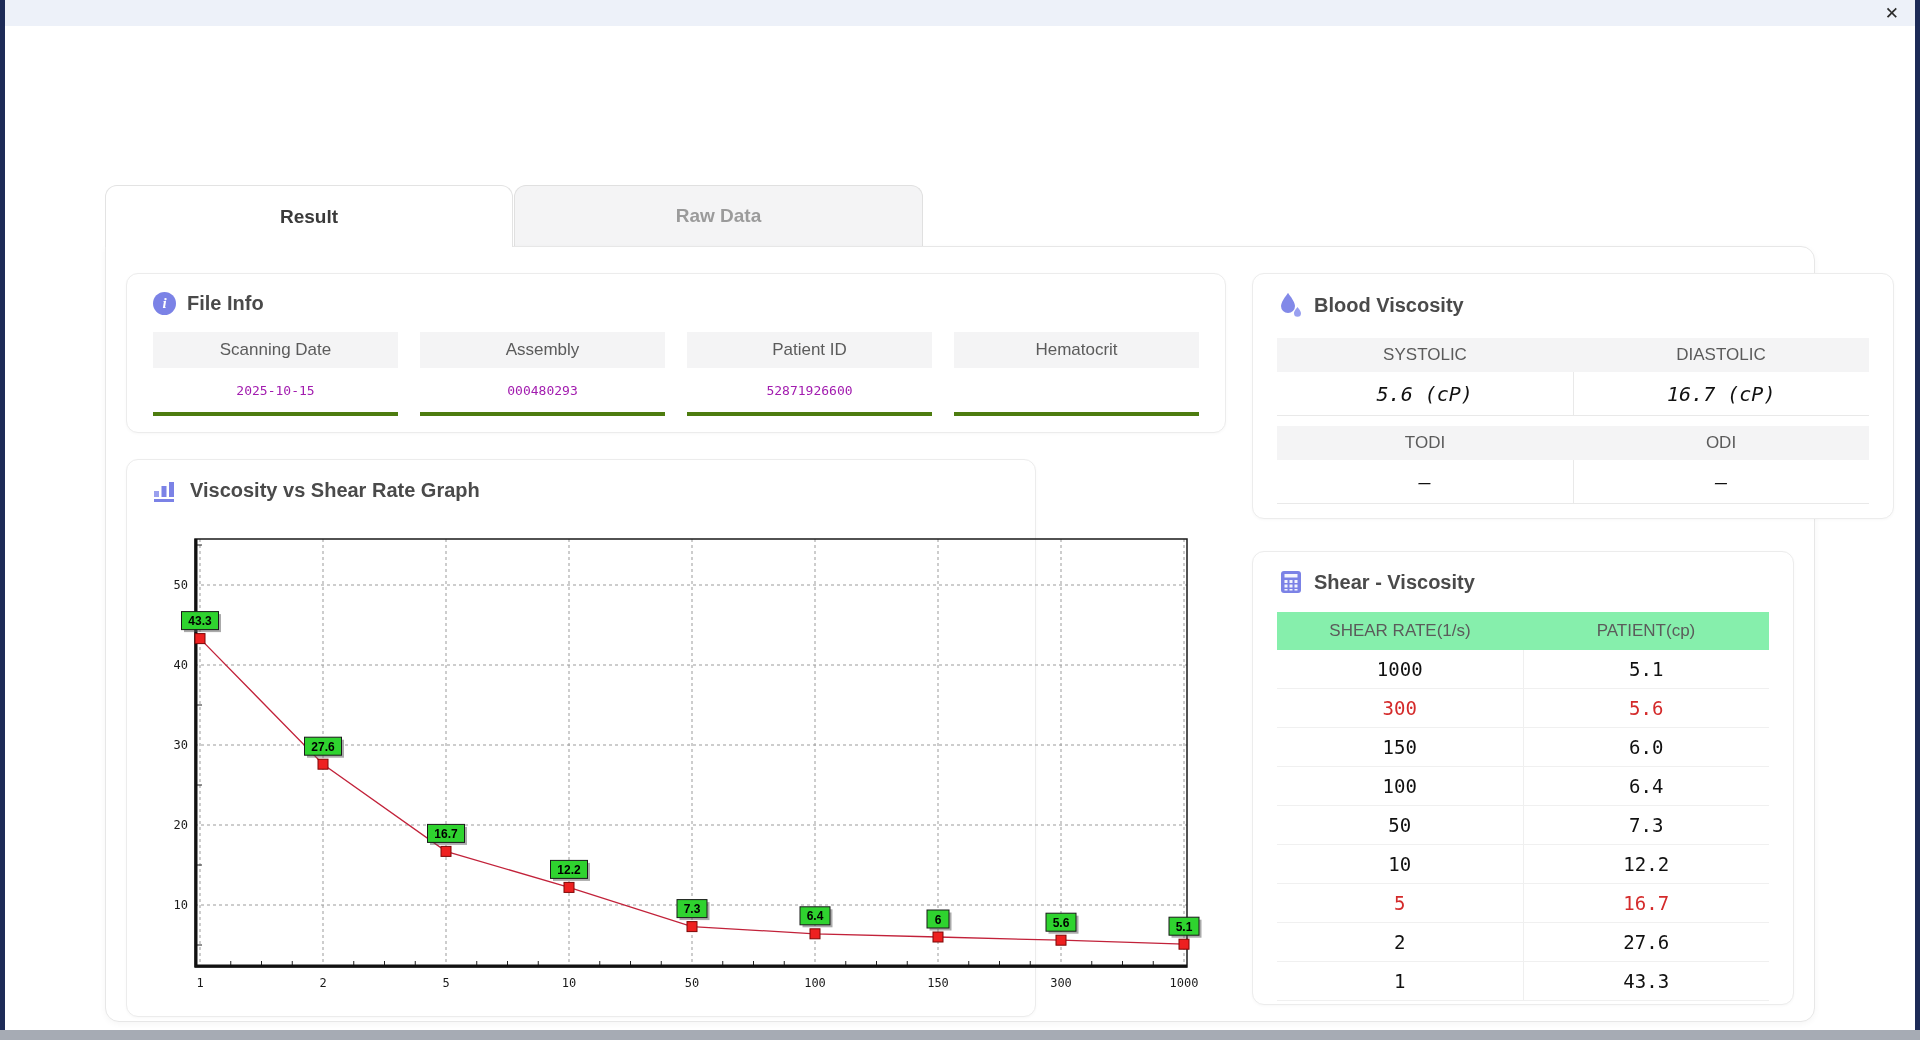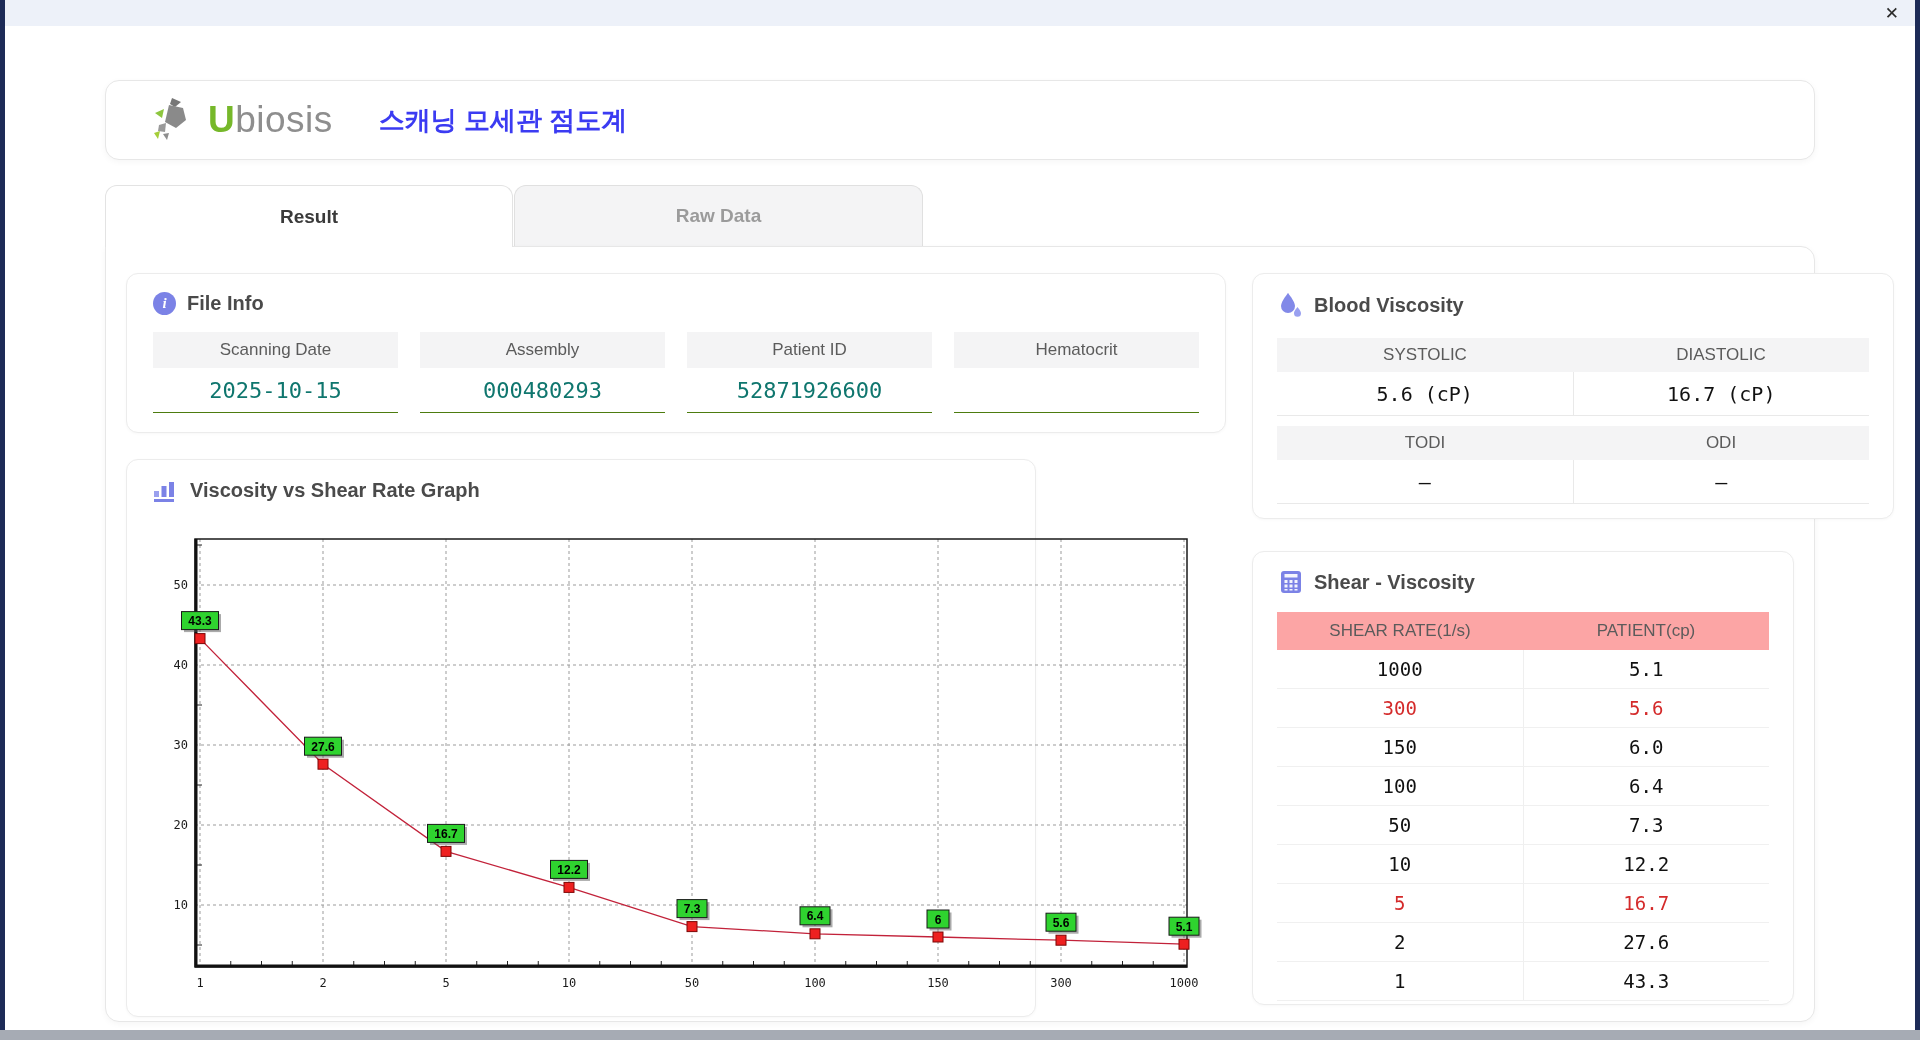--- a/index.html
+++ b/index.html
@@ -41,83 +41,69 @@
   .icon-circle{width:23px;height:23px;border-radius:50%;background:#7b82e6;color:#fff;
                display:flex;align-items:center;justify-content:center;
                font-family:"Liberation Serif",serif;font-size:15px;font-weight:700;font-style:italic;}
 
   .file-info{left:20px;top:26px;width:1100px;height:160px;}
   .fields{position:absolute;left:26px;right:26px;top:58px;display:flex;gap:22px;}
   .field{flex:1;}
   .f-label{height:36px;background:#f4f4f5;color:#5b5b5b;font-size:17px;
            display:flex;align-items:center;justify-content:center;}
   .f-value{height:44px;display:flex;align-items:center;justify-content:center;
-           font-family:"DejaVu Sans Mono",monospace;font-size:22px;color:#0f766e;
-           border-bottom:1px solid #4d7c0f;}
+           font-family:"DejaVu Sans Mono",monospace;font-size:13px;color:#a21caf;
+           border-bottom:4px solid #4d7c0f;}
 
   .graph-card{left:20px;top:212px;width:910px;height:558px;}
   .chart-wrap{position:absolute;left:40px;top:70px;width:1060px;height:470px;}
   .grid{stroke:#9b9b9b;stroke-width:1;stroke-dasharray:3 3;}
   .tick{stroke:#222;stroke-width:1;}
   .frame{fill:none;stroke:#1a1a1a;stroke-width:1.5;}
   .axis{stroke:#111;stroke-width:3;}
   .series{fill:none;stroke:#c2223a;stroke-width:1.3;}
   .marker{fill:#ee2020;stroke:#7d0606;stroke-width:1;}
   .plabel{fill:#2fd32f;stroke:#1a1a1a;stroke-width:1;}
   .pshadow{fill:#555;opacity:.5;}
   .ptext{font:bold 12px "Liberation Sans",sans-serif;fill:#000;text-anchor:middle;}
   .ylab{font:12px "DejaVu Sans Mono",monospace;fill:#1a1a1a;text-anchor:end;}
   .xlab{font:12px "DejaVu Sans Mono",monospace;fill:#1a1a1a;text-anchor:middle;}
 
   .bv-card{left:1146px;top:26px;width:642px;height:246px;}
   .bv-table{position:absolute;left:24px;right:24px;top:64px;}
   .bv-head{display:flex;height:34px;background:#f4f4f5;align-items:center;}
   .bv-head .cell{flex:1;text-align:center;color:#5b5b5b;font-size:17px;}
-  .bv-val{display:flex;height:44px;margin-bottom:10px;}
+  .bv-val{display:flex;height:44px;margin-bottom:10px;font-style:italic;}
   .bv-val .cell{flex:1;display:flex;align-items:center;justify-content:center;
                 font-family:"DejaVu Sans Mono",monospace;font-size:20px;color:#111;
                 border-bottom:1px solid #e9e9e9;}
   .bv-val .cell:first-child{border-right:1px solid #e9e9e9;}
 
   .shear-card{left:1146px;top:304px;width:542px;height:454px;}
   .sv-table{position:absolute;left:24px;right:24px;top:60px;}
-  .sv-head{display:flex;height:38px;background:#fca5a5;align-items:center;}
+  .sv-head{display:flex;height:38px;background:#86efac;align-items:center;}
   .sv-head .cell{flex:1;text-align:center;color:#5b5b5b;font-size:17px;}
   .sv-row{display:flex;height:38px;border-bottom:1px solid #f0f0f0;}
   .sv-row .cell{flex:1;display:flex;align-items:center;justify-content:center;
                 font-family:"DejaVu Sans Mono",monospace;font-size:19px;color:#111;}
   .sv-row .cell:first-child{border-right:1px solid #efefef;}
   .sv-row.red .cell{color:#d42a2a;}
 </style>
 </head>
 <body>
 
 <div class="window">
 
   <div class="edge left"></div>
   <div class="edge right"></div>
   <div class="titlebar">
     <span class="close">✕</span>
   </div>
   <div class="bottombar"></div>
 
-  <div class="header-card">
-    <div class="logo">
-      <svg width="52" height="48" viewBox="0 0 52 46">
-        <polygon points="22,1 31,5 25,10 20,7" fill="#777777"></polygon>
-        <polygon points="19,8 33,11 36,23 26,31 15,25" fill="#8a8a8a"></polygon>
-        <polygon points="5,16 14,12 12,21" fill="#8dc63f"></polygon>
-        <polygon points="9,28 16,26 15,35 8,34" fill="#9a9a9a"></polygon>
-        <polygon points="4,36 10,34 8,42" fill="#a5ce39"></polygon>
-        <polygon points="13,37 19,36 17,43" fill="#8f8f8f"></polygon>
-      </svg>
-      <span class="logo-text"><span class="logo-u">U</span><span class="logo-rest">biosis</span></span>
-    </div>
-    <div class="app-title">스캐닝 모세관 점도계</div>
-  </div>
 
   <div class="tab tab-raw">Raw Data</div>
   <div class="tab tab-result">Result</div>
 
   <div class="main-panel">
 
     <section class="card file-info">
       <div class="card-title">
         <span class="icon-circle">i</span>
         <span>File Info</span>

